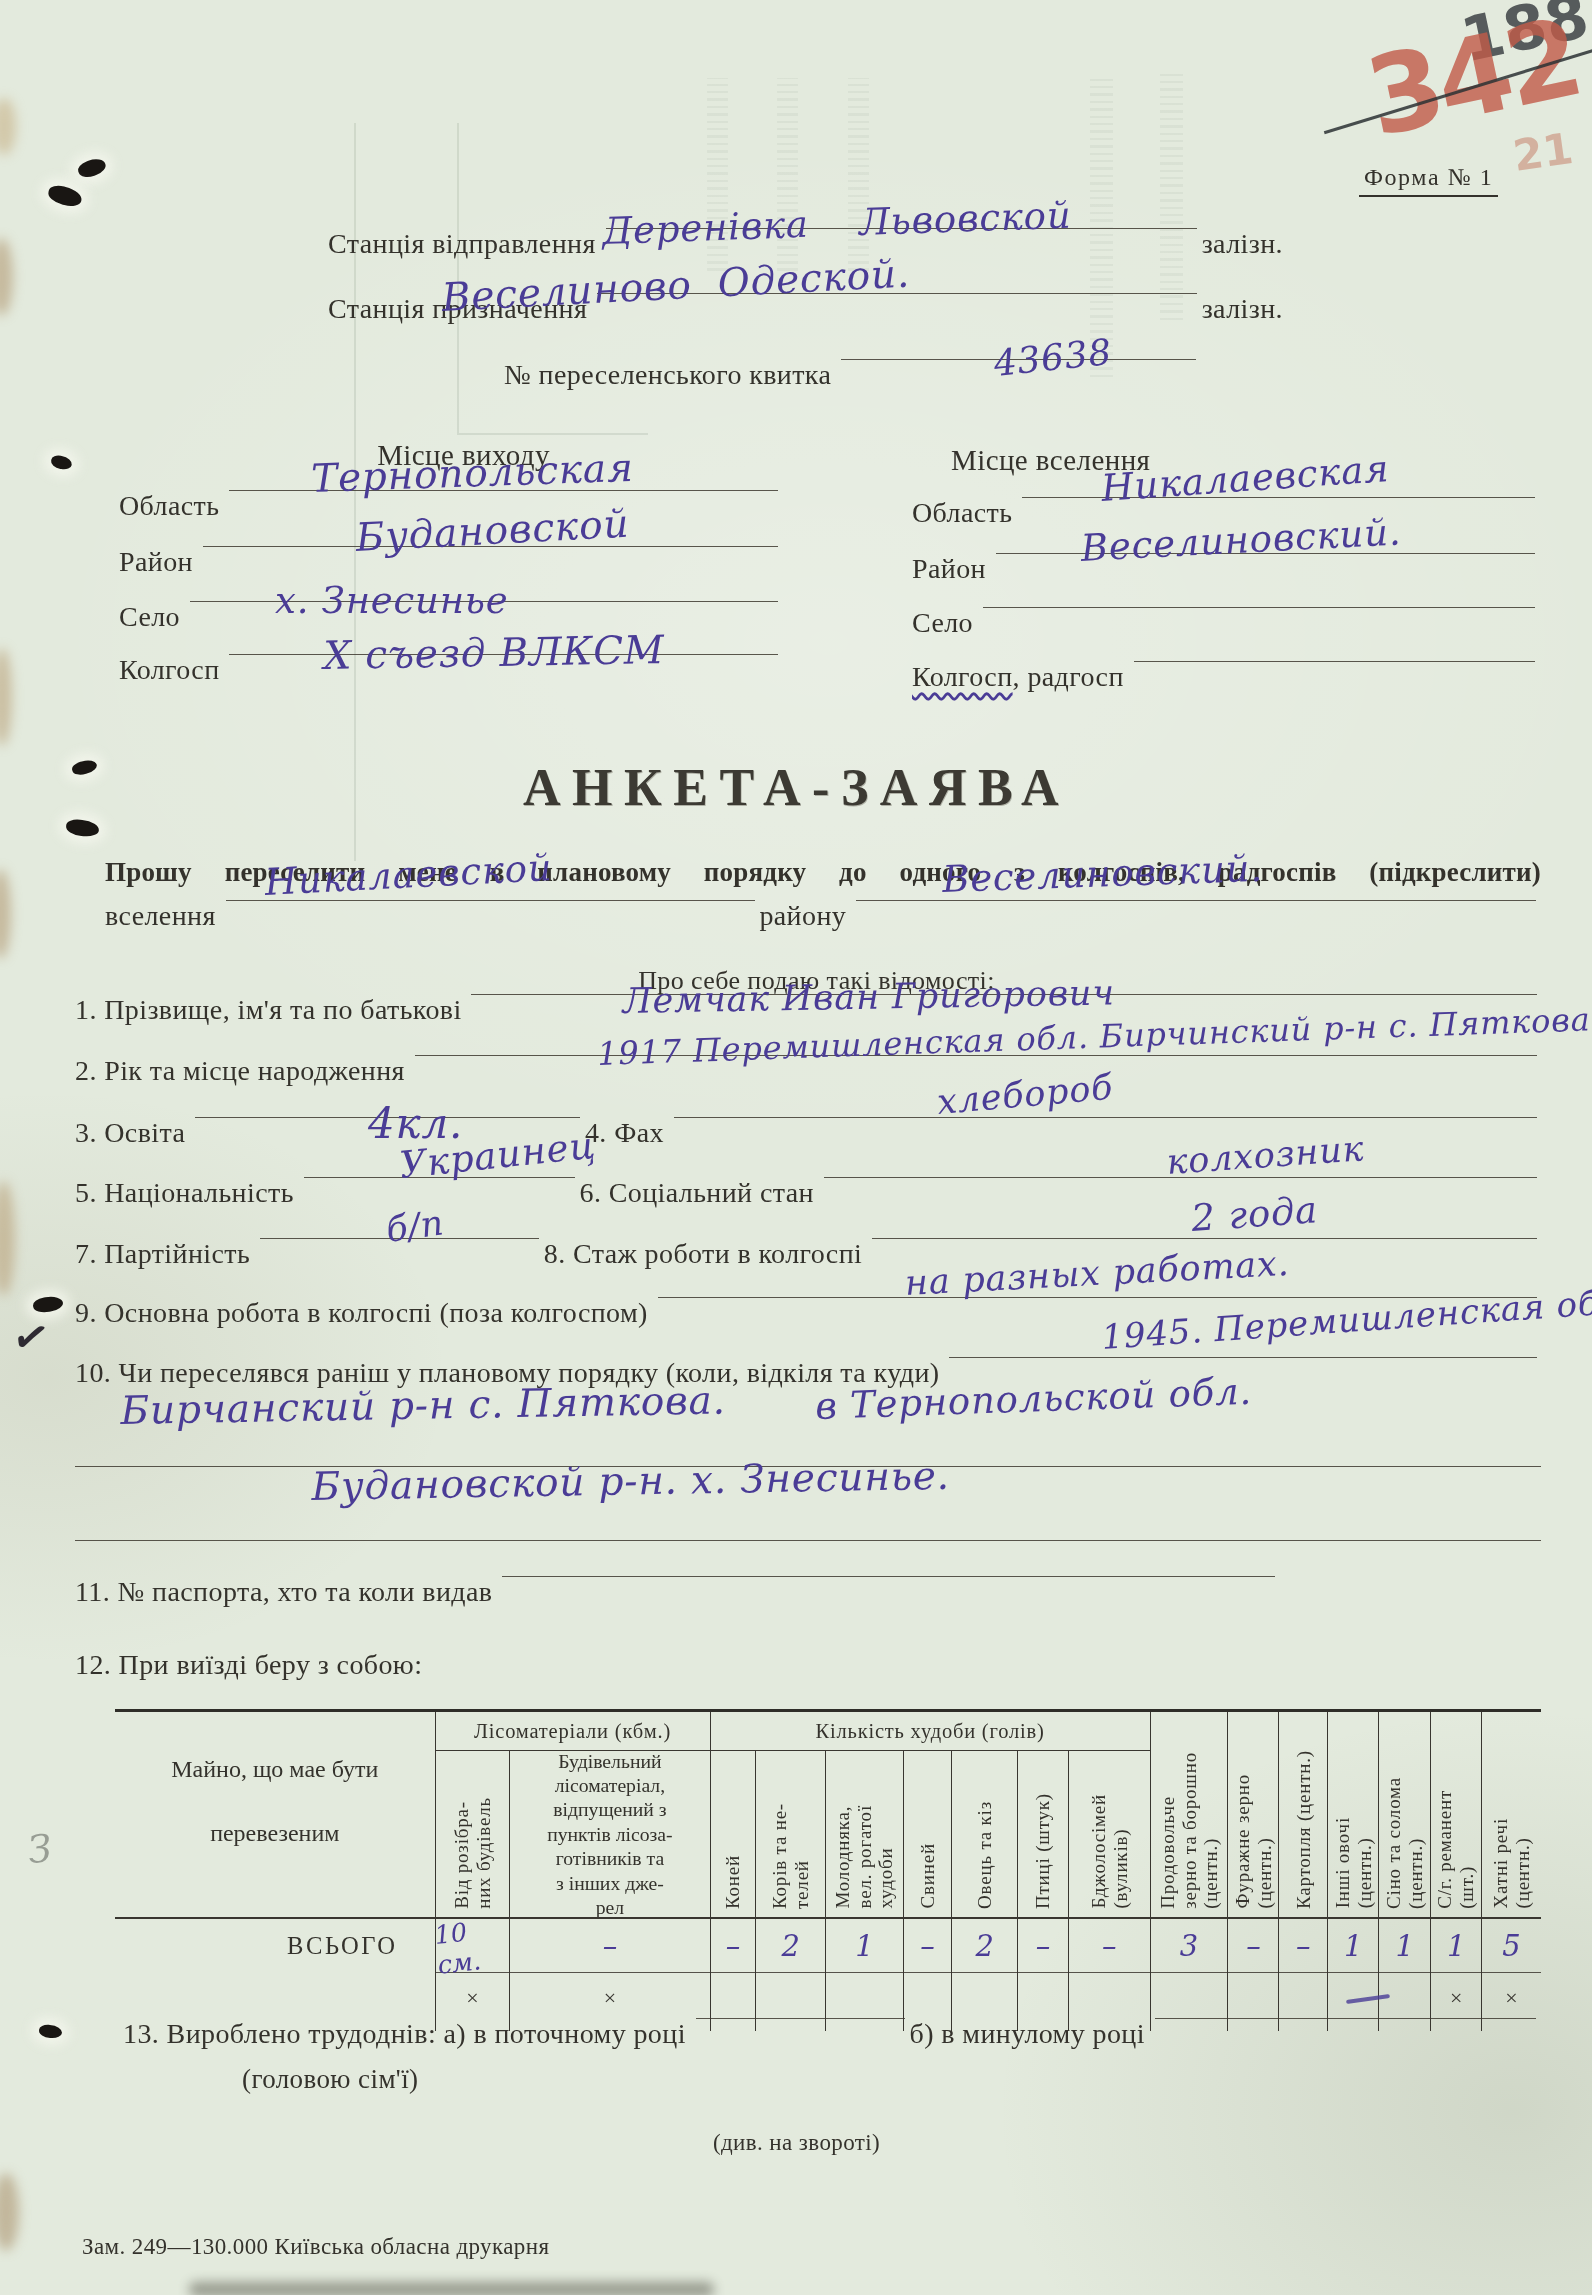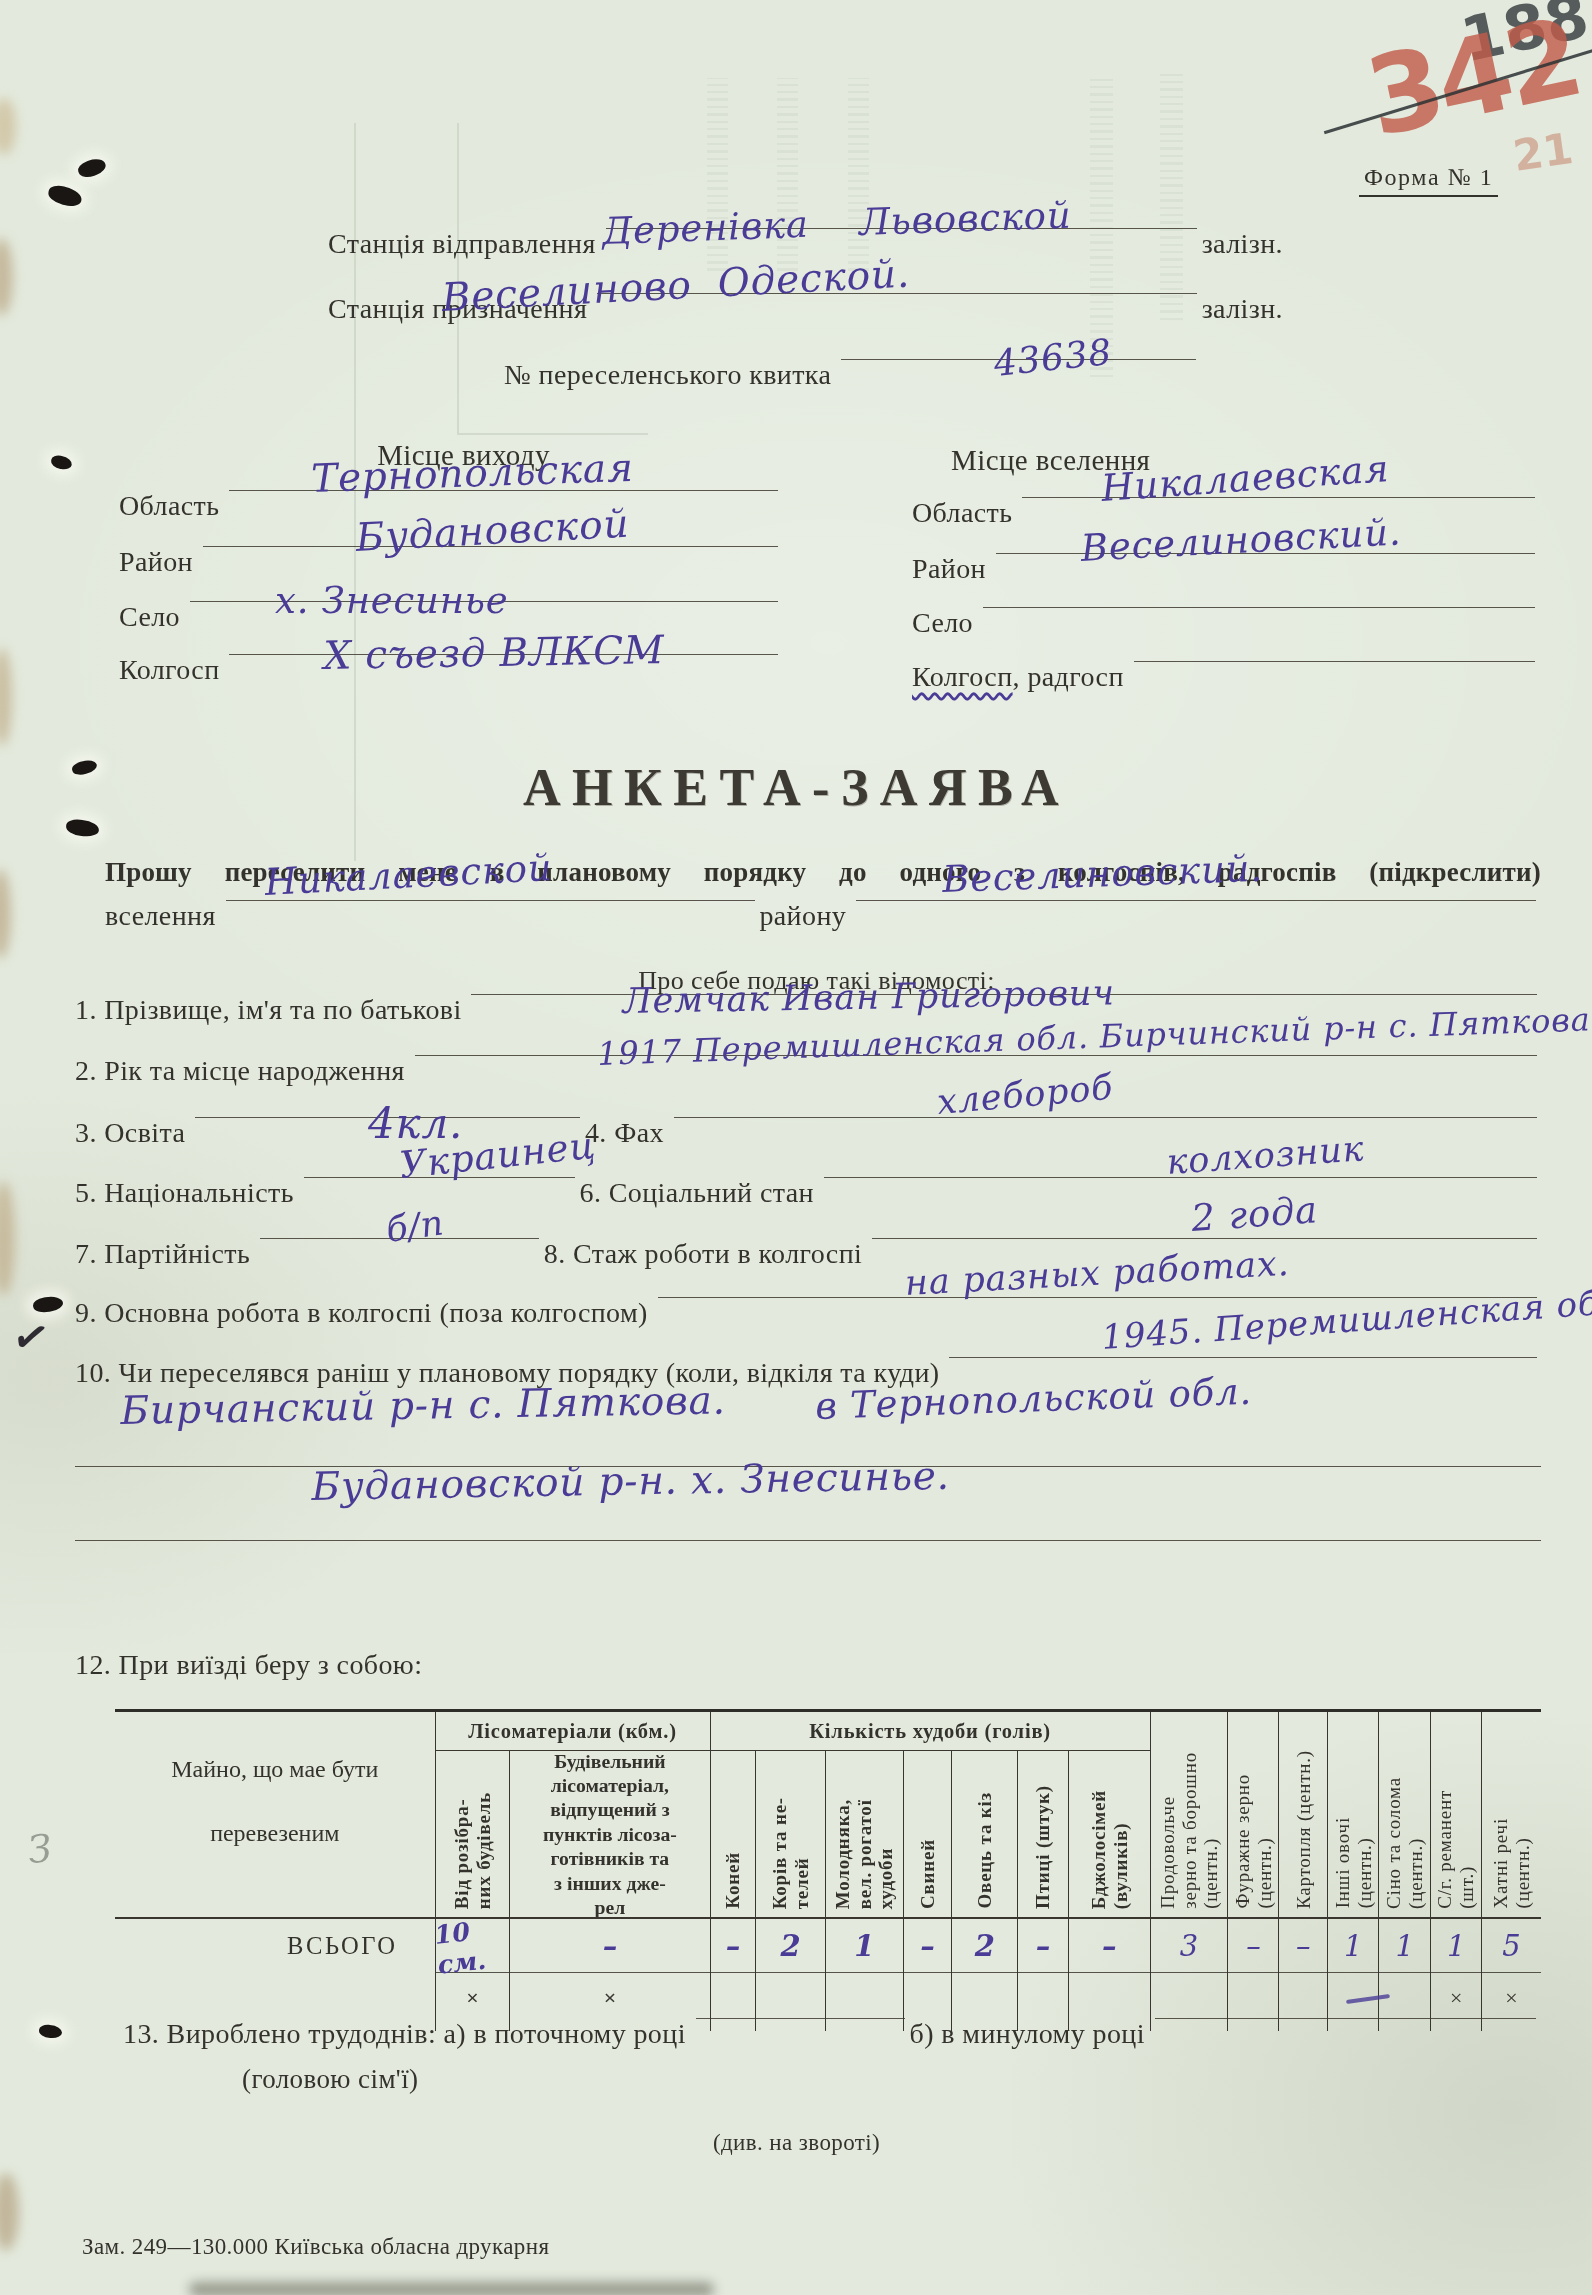--- a/index.html
+++ b/index.html
@@ -31,21 +31,21 @@
   .hole{position:absolute;background:#191613;border-radius:45% 60% 50% 55%;
       box-shadow:0 0 11.5px 7.4px rgba(243,246,236,.85);}
   .stain{position:absolute;filter:blur(5.7px);opacity:.5;border-radius:50%;}
   .bleedv{position:absolute;background:rgba(95,112,92,.14);}
   .bleedtxt{position:absolute;opacity:.5;background:repeating-linear-gradient(0deg,rgba(88,108,92,.14) 0 2.5px,transparent 2.5px 7.4px);}
   
   .ptable{position:absolute;left:115px;top:1709px;width:1426px;display:flex;
       border-top:3.3px solid #2f2d28;box-sizing:border-box;}
   .pcol{display:flex;flex-direction:column;border-left:1.6px solid #393630;box-sizing:border-box;}
   .pcol.nb{border-left:none;}
-  .pgroup{display:flex;flex-direction:column;border-left:1.6px solid #393630;box-sizing:border-box;font-weight:bold;}
+  .pgroup{display:flex;flex-direction:column;border-left:1.6px solid #393630;box-sizing:border-box;}
   .pghdr{height:39px;border-bottom:1.6px solid #393630;text-align:center;font-size:20.5px;
       padding-top:8.2px;box-sizing:border-box;letter-spacing:0.8px;}
   .pgcols{display:flex;flex:1;}
   .pgcols .pcol:first-child{border-left:none;}
   .phdr{display:flex;align-items:flex-end;justify-content:center;padding-bottom:8.2px;box-sizing:border-box;}
   .pgcols .phdr{height:166px;}
   .solo .phdr{height:205px;}
   .vtext{writing-mode:vertical-rl;transform:rotate(180deg);white-space:pre-line;
       font-size:19px;line-height:1.14;letter-spacing:0.8px;}
   .htext{white-space:pre-line;font-size:19.7px;line-height:1.24;text-align:center;
@@ -194,20 +194,24 @@
   <div class="row" style="left:75px;top:1297px;width:1467px;">
     <span class="pr">9. Основна робота в колгоспі (поза колгоспом)</span>
     <div class="fl"></div>
   </div>
   <div class="row" style="left:75px;top:1357px;width:1467px;">
     <span class="pr">10. Чи переселявся раніш у плановому порядку (коли, відкіля та куди)</span>
     <div class="fl"></div>
   </div>
   <div class="flw abs" style="left:75px;top:1466px;width:1466px;margin:0;"></div>
   <div class="flw abs" style="left:75px;top:1540px;width:1466px;margin:0;"></div>
+  <div class="row" style="left:75px;top:1576px;width:1205px;">
+    <span class="pr">11. № паспорта, хто та коли видав</span>
+    <div class="fl"></div>
+  </div>
   <div class="abs pr" style="left:75px;top:1649px;font-size:28px;">12. При виїзді беру з собою:</div>
 
   <div class="ptable">
     <div class="pcol nb" style="width:320px;">
       <div class="prophdr">Майно, що мае бути
 перевезеним</div>
       <div class="cell-t lblc">
           <span class="totlbl">ВСЬОГО</span>
         </div>
     </div>

